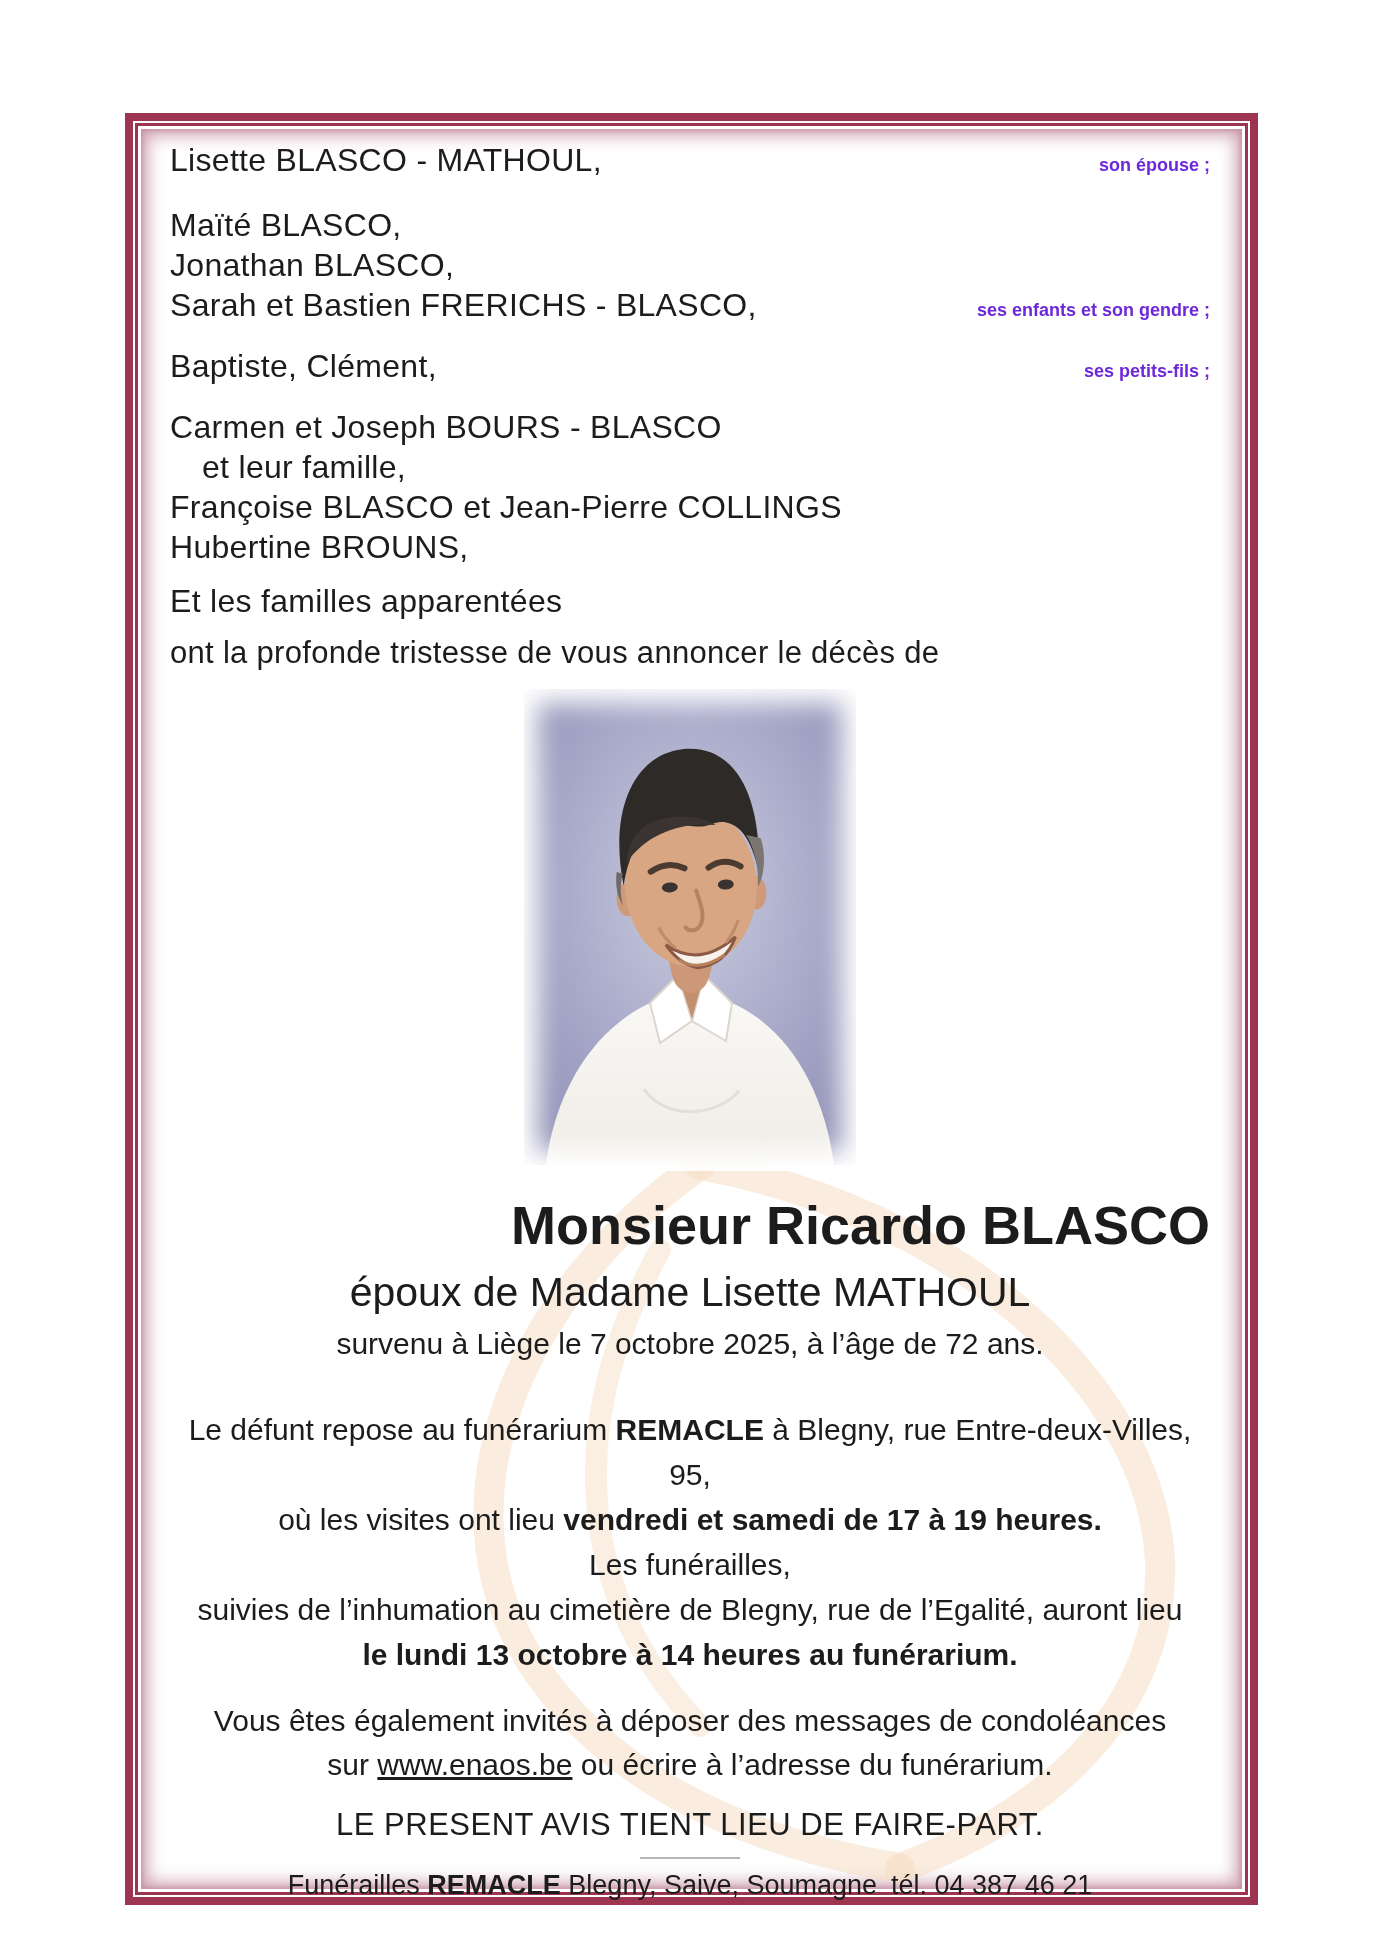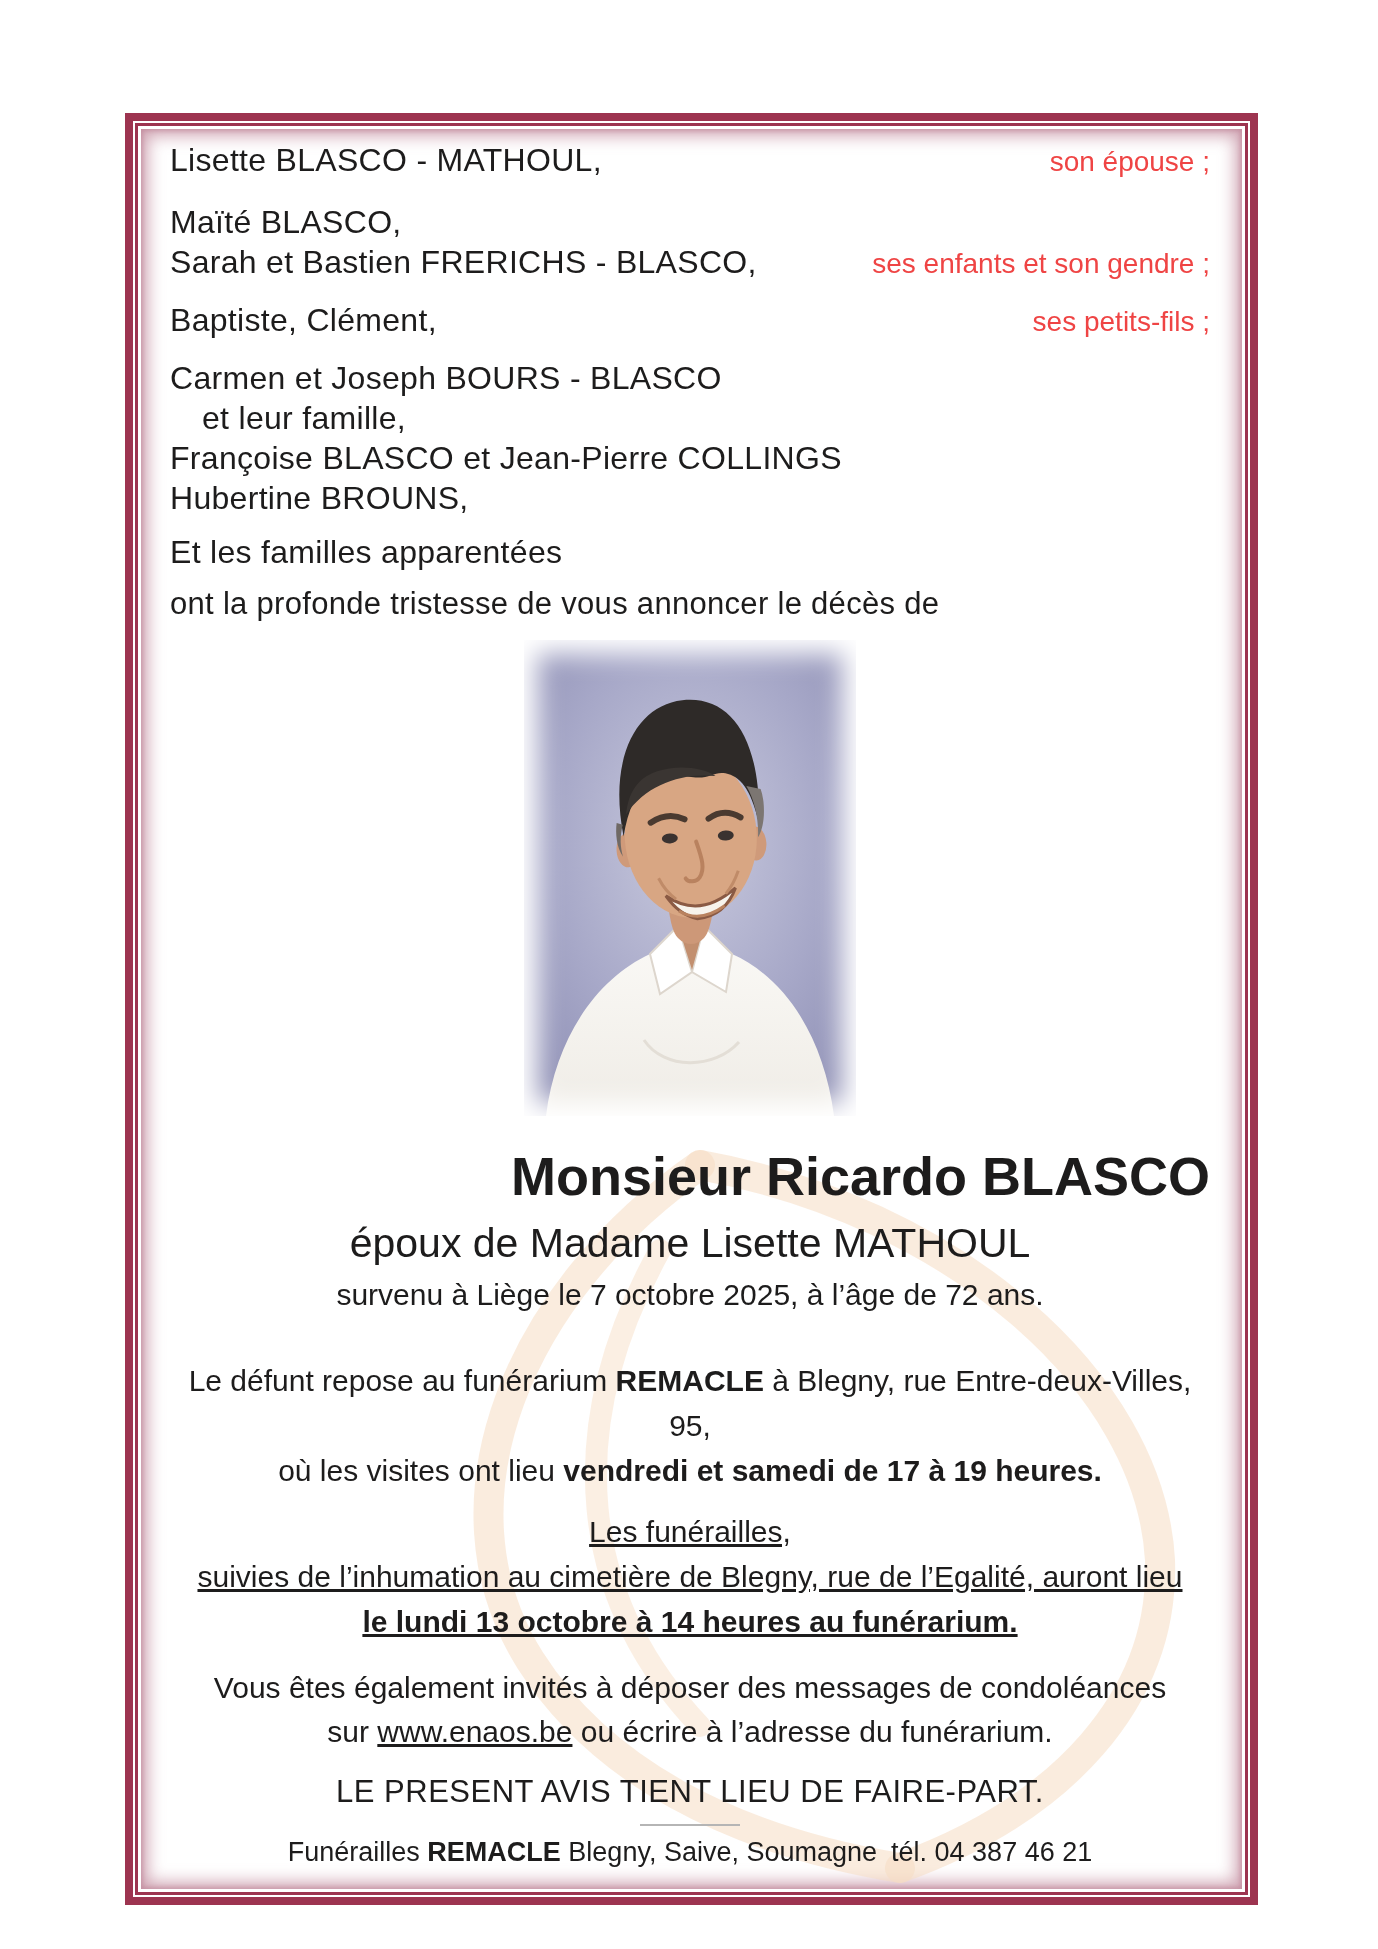--- a/index.html
+++ b/index.html
@@ -21,21 +21,21 @@
   }
   
   .watermark{position:absolute;left:0;top:0;z-index:1;pointer-events:none;}
   
   .content{position:absolute;left:170px;right:168px;top:140px;z-index:2;}
   .row{
     display:flex;justify-content:space-between;align-items:baseline;
     font-size:32px;line-height:40px;white-space:nowrap;
   }
   .row .left{letter-spacing:0.3px;}
-  .row .right{font-size:28px;color:#ef4444;}
+  .row .right{font-size:18px;color:#6d28d9;font-weight:bold;}
   .gap-lg{margin-top:20px;}
   .gap-md{margin-top:16px;}
   .gap-sm{margin-top:14px;}
   .indent{padding-left:32px;}
   .announce{
     margin-top:12px;font-size:31px;line-height:40px;letter-spacing:0.3px;
   }
   
   .photo{
     width:332px;height:476px;margin:16px auto 0;position:relative;
@@ -46,21 +46,21 @@
     position:absolute;inset:-6px;
     box-shadow:inset 0 0 26px 20px #ffffff;
   }
   
   .main-title{margin-top:30px;text-align:right;font-size:54px;line-height:60px;font-weight:700;}
   .spouse-line{margin-top:12px;text-align:center;font-size:41px;line-height:50px;}
   .death-line{margin-top:8px;text-align:center;font-size:30px;line-height:38px;}
   
   .para{text-align:center;font-size:30px;line-height:45px;}
   .p-repose{margin-top:44px;}
-  .p-funerals{margin-top:16px;text-decoration:underline;}
+  .p-funerals{margin-top:0;}
   .p-condolences{margin-top:22px;font-size:30px;line-height:44px;}
   .notice{margin-top:18px;text-align:center;font-size:31px;line-height:40px;letter-spacing:0.5px;}
   .divider{width:100px;border-top:2px solid #b5b5b5;margin:12px auto 0;height:0;}
   .footer-line{margin-top:8px;text-align:center;font-size:27px;line-height:36px;}
   .footer-line .tel{margin-left:14px;}
   b,.bold{font-weight:700;}
   .u{text-decoration:underline;color:inherit;}
 </style>
 </head>
 <body>
@@ -82,20 +82,23 @@
   </div>
 
   <div class="content">
 
     <div class="row">
       <span class="left">Lisette BLASCO - MATHOUL,</span>
       <span class="right">son épouse ;</span>
     </div>
     <div class="row gap-lg">
       <span class="left">Maïté BLASCO,</span>
+    </div>
+    <div class="row">
+      <span class="left">Jonathan BLASCO,</span>
     </div>
     <div class="row">
       <span class="left">Sarah et Bastien FRERICHS - BLASCO,</span>
       <span class="right">ses enfants et son gendre ;</span>
     </div>
     <div class="row gap-md">
       <span class="left">Baptiste, Clément,</span>
       <span class="right">ses petits-fils ;</span>
     </div>
     <div class="row gap-md">

